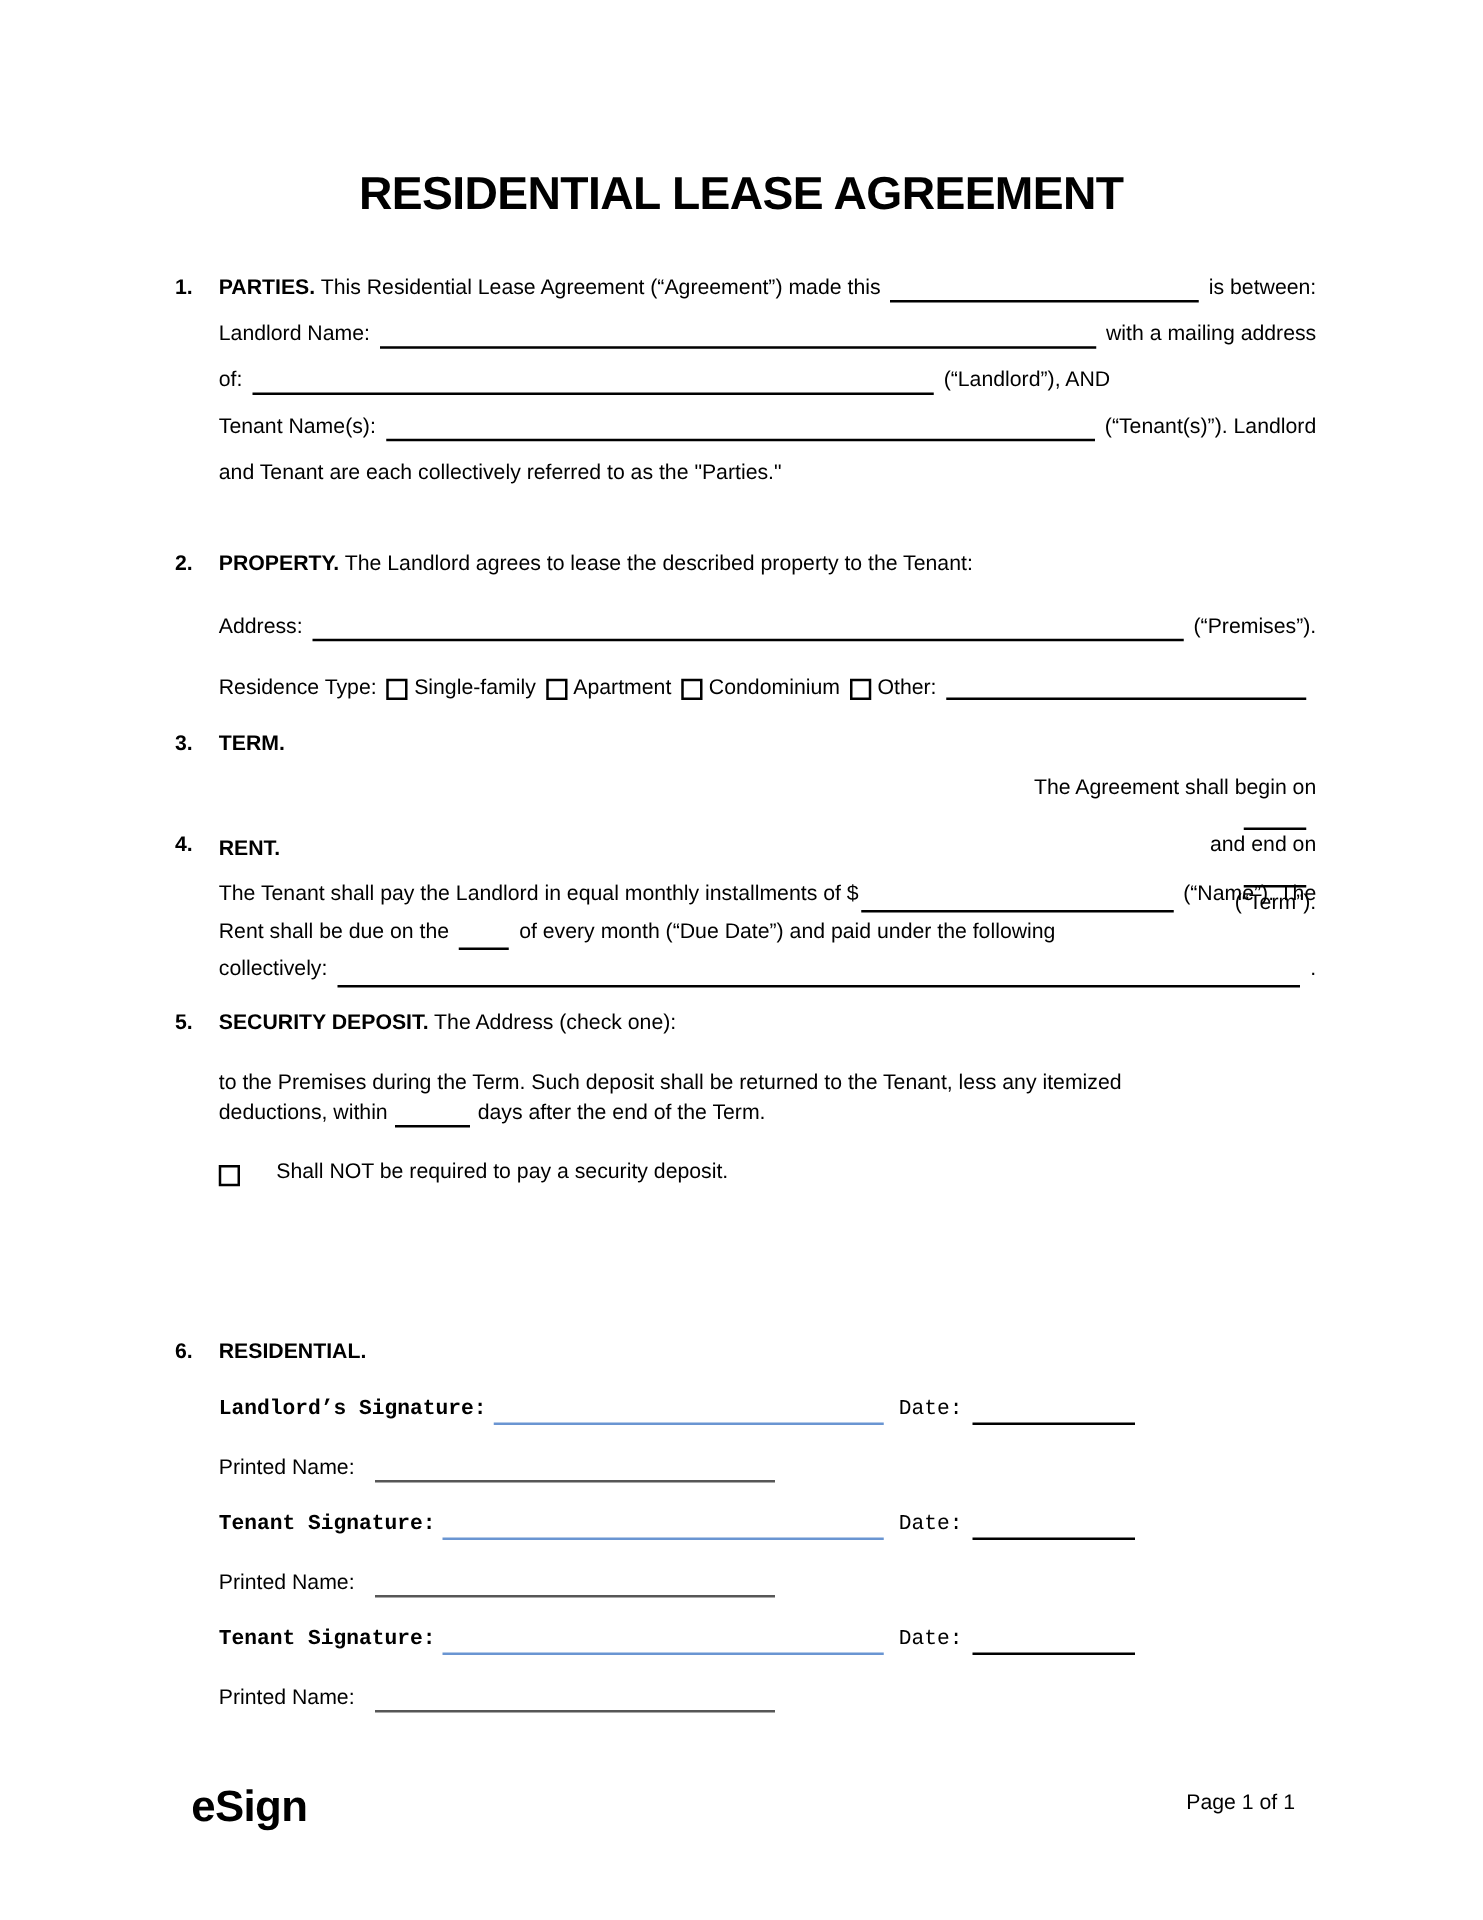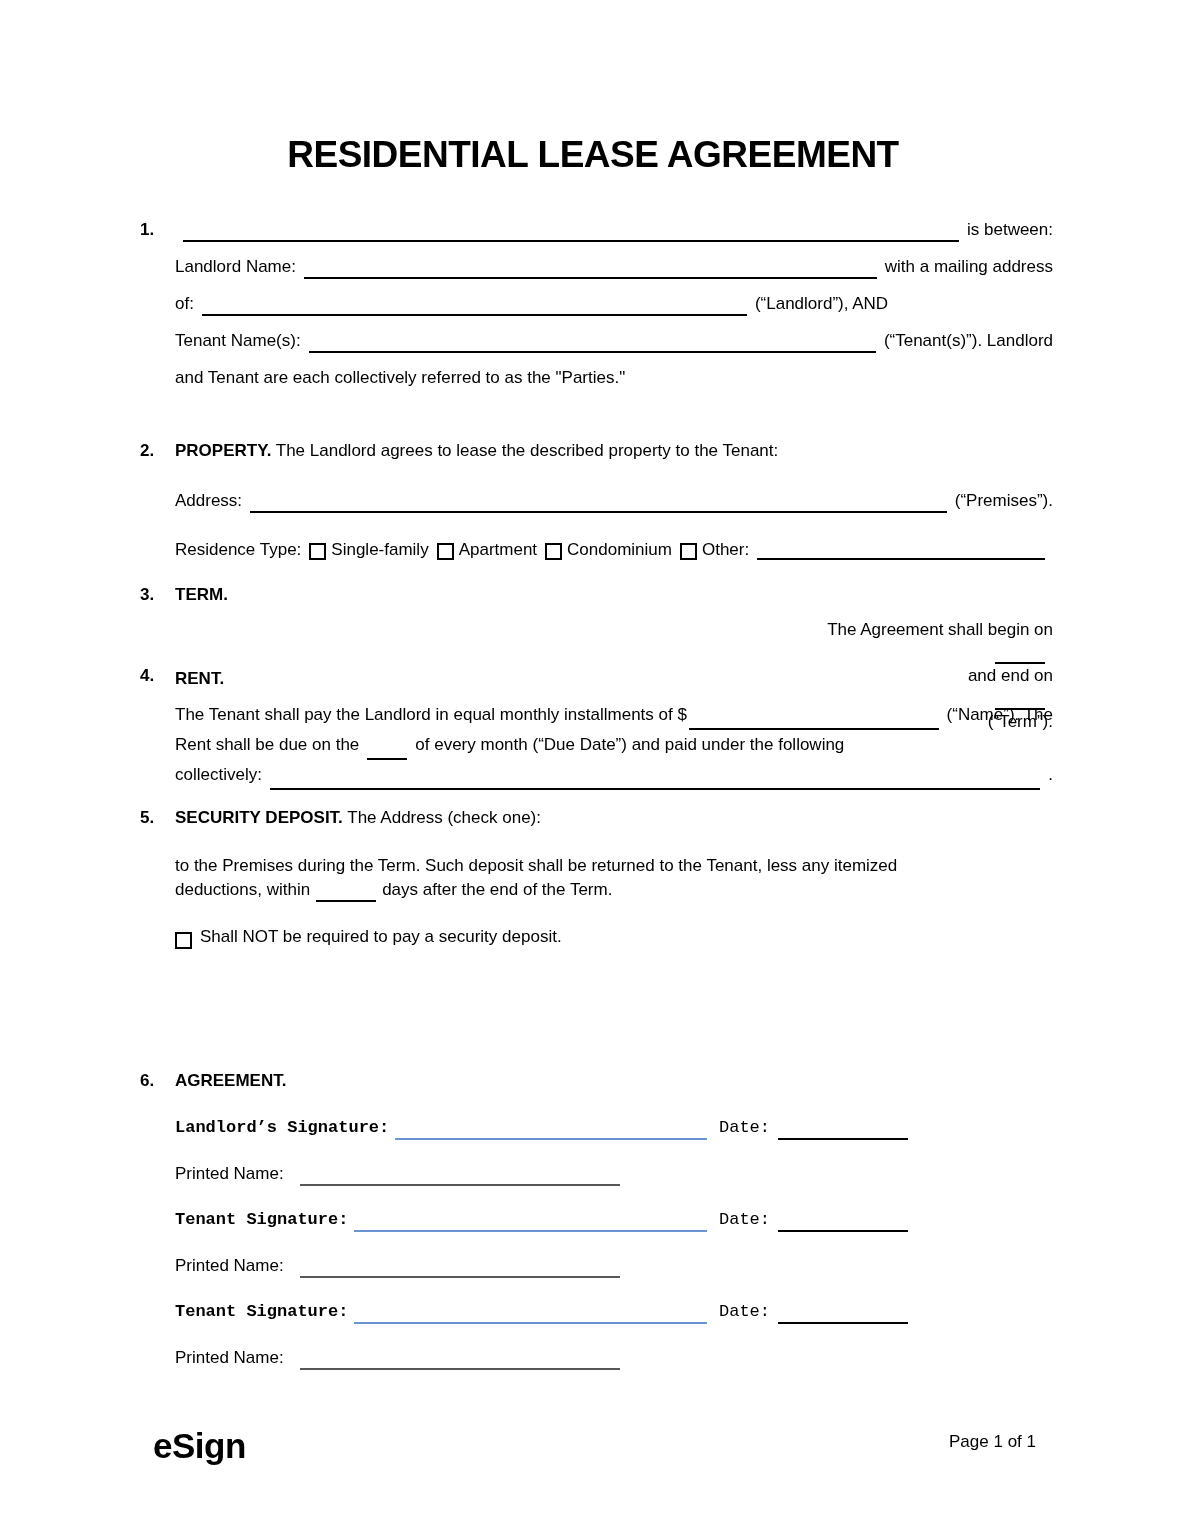--- a/index.html
+++ b/index.html
@@ -46,21 +46,21 @@
   #sec-property .row-residence > span { white-space:pre; }
   #sec-property .cb { margin:0 5px 0 8px; }
   #sec-term { top:583px; }
   #sec-term .row-term { margin-top:11px;flex-direction:column; }
   #sec-rent { top:664px; }
   #sec-rent .flexline, #sec-rent .line { line-height:30px; margin:0; }
   #sec-rent .blank { height:26px; }
   #sec-rent .row-first { margin-top:6px; }
   #sec-security { top:806px; }
   #sec-security .para1 { margin-top:24px; }
-  #sec-security .para2 { margin-top:23px; }
+  #sec-security .para2 { margin-top:23px;gap:21px; }
   #sec-security .cb { margin-right:8px; }
   #sec-security .blank { height:20px; margin:0 6px; }
   #sec-signatures { top:1069px; }
 
   .sig-row {
     display:flex; align-items:flex-end; line-height:24px;
     width:733px; margin-top:22px; 
   }
   .sig-row.first { margin-top:23px; }
   .sig-row > span { white-space:pre;font-family:Liberation Mono, monospace; }
@@ -89,20 +89,21 @@
 <body>
 
 <div class="page">
 
   <h1 class="title">RESIDENTIAL LEASE AGREEMENT</h1>
 
   <div class="sec" id="sec-parties">
     <span class="num">1.</span>
     <div class="secbody">
       <div class="flexline">
+        <span><span class="b">PARTIES.</span> <span>This Residential Lease Agreement (“Agreement”) made this</span></span>
         <span class="blank grow"></span>
         <span>is between:</span>
       </div>
       <div class="flexline">
         <span>Landlord Name:</span>
         <span class="blank grow"></span>
         <span>with a mailing address</span>
       </div>
       <div class="flexline">
         <span>of:</span>
@@ -193,21 +194,21 @@
       <div class="flexline para2">
         <span class="cb"></span>
         <span>Shall NOT be required to pay a security deposit.</span>
       </div>
     </div>
   </div>
 
   <div class="sec" id="sec-signatures">
     <span class="num">6.</span>
     <div class="secbody">
-      <div class="line b">AGREEMENT.</div>
+      <div class="line b">RESIDENTIAL.</div>
 
       <div class="sig-row first">
         <span class="b">Landlord’s Signature:</span>
         <span class="sig-line"></span>
         <span class="date-label">Date:</span>
         <span class="date-line"></span>
       </div>
       <div class="printed-row">
         <span>Printed Name:</span>
         <span class="printed-line"></span>

